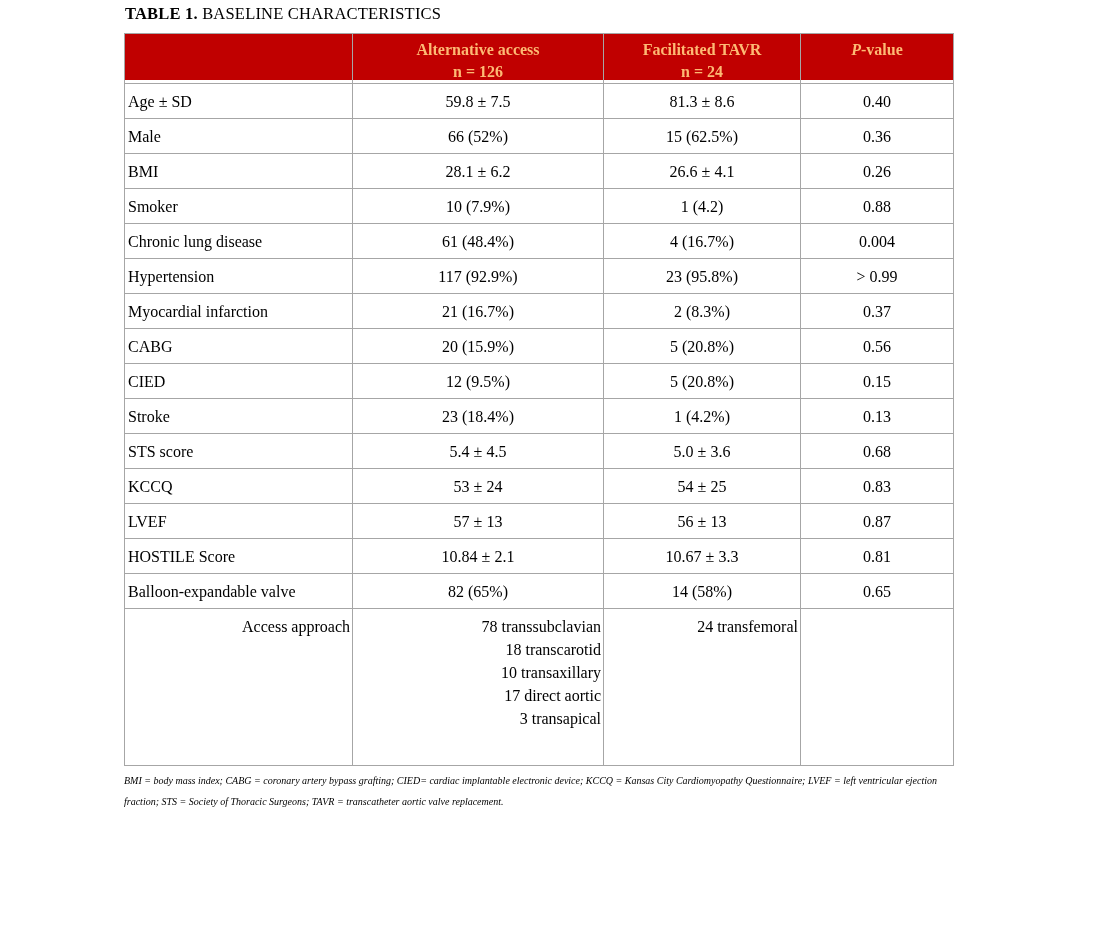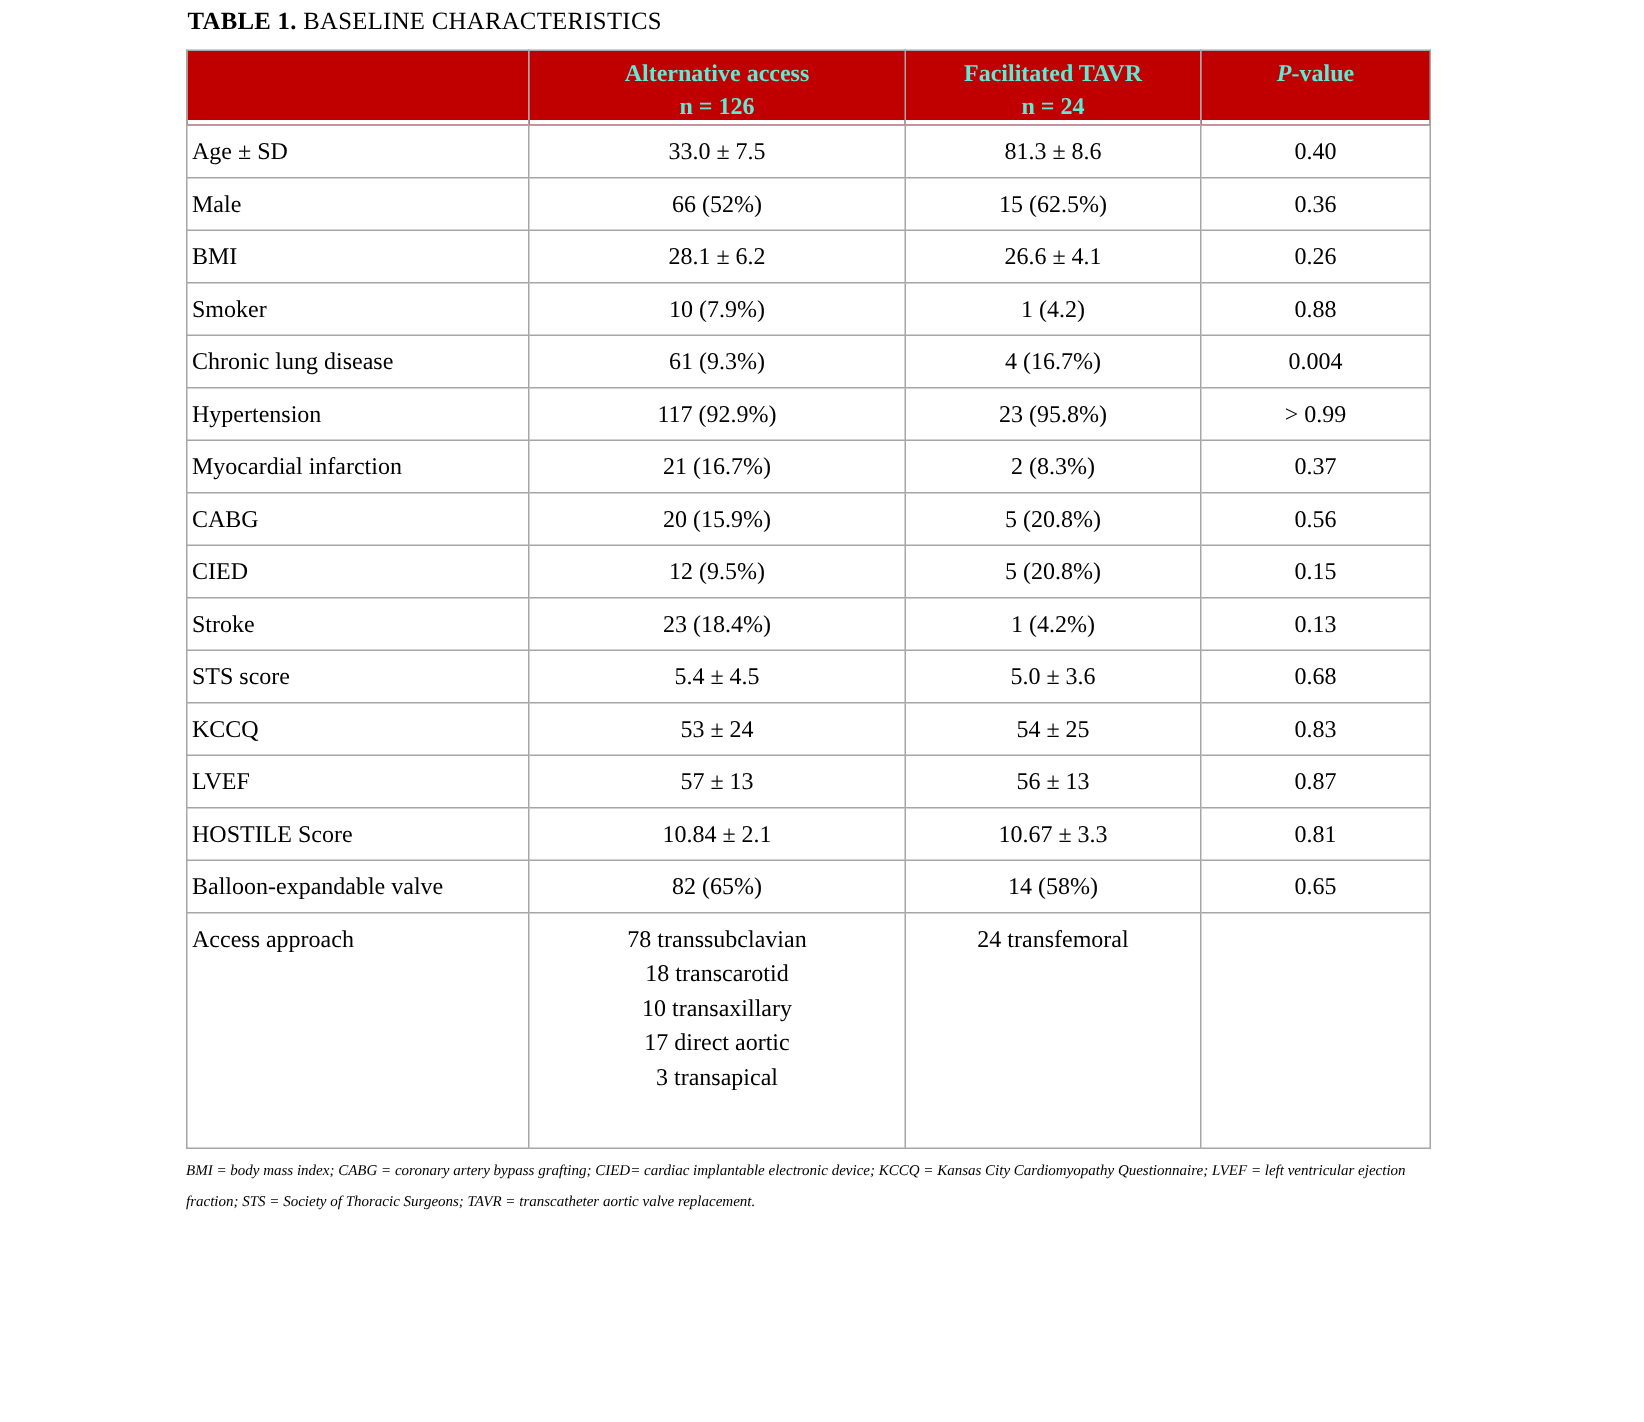--- a/index.html
+++ b/index.html
@@ -33,21 +33,21 @@
     table-layout: fixed;
     width: 829px;
   }
   .baseline th, .baseline td {
     border: 1px solid #a6a6a6;
     font-size: 16px;
     box-sizing: border-box;
   }
   .baseline thead th {
     background: #c00000;
-    color: #5eead4;
+    color: #fdba74;
     font-weight: bold;
     text-align: center;
     vertical-align: top;
     height: 50px;
     padding: 5px 2px 0 2px;
     line-height: 22px;
     box-shadow: inset 0 -3px 0 #ffffff; 
   }
   .baseline thead th .hdr-italic { font-style: italic; }
   .baseline tbody td {
@@ -59,20 +59,21 @@
   }
   .baseline tbody td.lbl {
     text-align: left;
     padding-left: 3px;
   }
   .baseline tr.access-row td {
     height: 157px;
     vertical-align: top;
     padding-top: 6px;
     line-height: 23px;
+    text-align: right;
   }
   .multiline { white-space: pre-line; }
 
   .footnote {
     width: 829px;
     margin-top: 5px;
     font-style: italic;
     font-size: 10px;
     line-height: 20.5px;
   }
@@ -101,21 +102,21 @@
         <th>
           <div>Facilitated TAVR</div>
           <div>n = 24</div>
         </th>
         <th><span class="hdr-italic">P</span><span>-value</span></th>
       </tr>
     </thead>
     <tbody>
       <tr>
     <td class="lbl">Age ± SD</td>
-    <td>33.0 ± 7.5</td>
+    <td>59.8 ± 7.5</td>
     <td>81.3 ± 8.6</td>
     <td>0.40</td>
   </tr>
         <tr>
     <td class="lbl">Male</td>
     <td>66 (52%)</td>
     <td>15 (62.5%)</td>
     <td>0.36</td>
   </tr>
         <tr>
@@ -125,21 +126,21 @@
     <td>0.26</td>
   </tr>
         <tr>
     <td class="lbl">Smoker</td>
     <td>10 (7.9%)</td>
     <td>1 (4.2)</td>
     <td>0.88</td>
   </tr>
         <tr>
     <td class="lbl">Chronic lung disease</td>
-    <td>61 (9.3%)</td>
+    <td>61 (48.4%)</td>
     <td>4 (16.7%)</td>
     <td>0.004</td>
   </tr>
         <tr>
     <td class="lbl">Hypertension</td>
     <td>117 (92.9%)</td>
     <td>23 (95.8%)</td>
     <td>&gt; 0.99</td>
   </tr>
         <tr>

